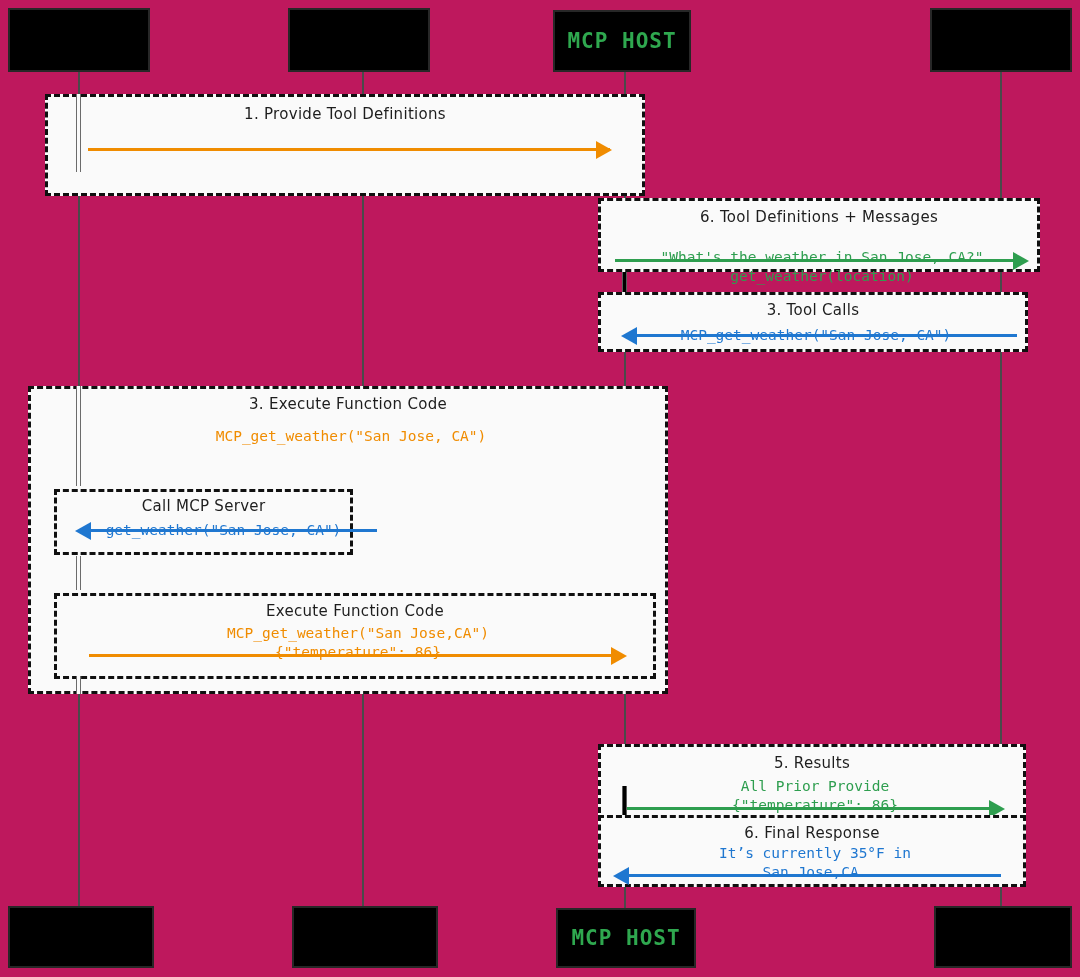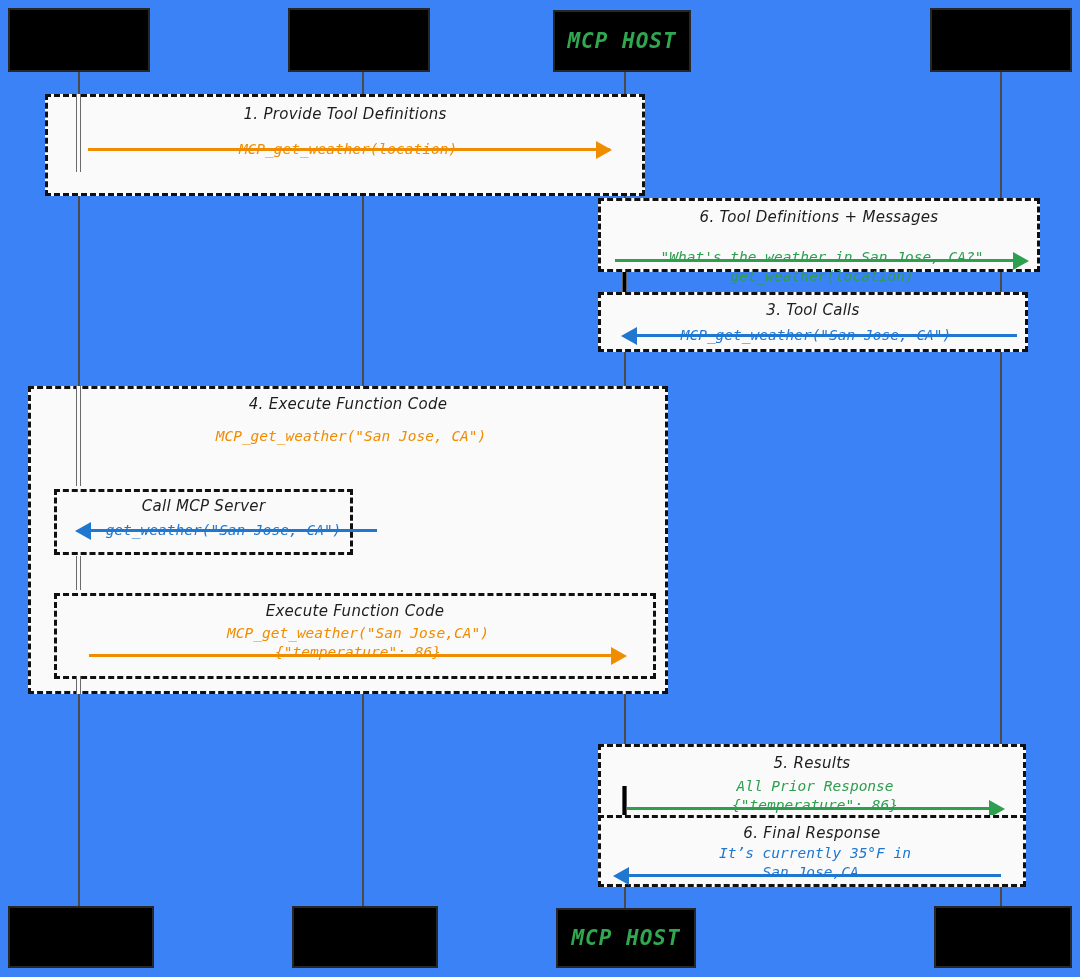--- a/index.html
+++ b/index.html
@@ -1,21 +1,21 @@
 <!DOCTYPE html>
 <html><head>
 <meta charset="utf-8">
 <style>
   html,body{margin:0;padding:0;background:#000;}
   body{
     width:1080px;height:977px;position:relative;overflow:hidden;
     font-family:"Liberation Sans", sans-serif;
     -webkit-font-smoothing:antialiased;
   }
-  .stage{position:absolute;inset:0;width:1080px;height:977px;background:#3b82f6;font-style:italic;}
+  .stage{position:absolute;inset:0;width:1080px;height:977px;background:#be185d;}
 
   
   .participant{
     position:absolute;background:#000;border:2px solid #272727;
     display:flex;align-items:center;justify-content:center;
     box-sizing:border-box;
   }
   .participant .plabel{
     font-family:"DejaVu Sans Mono","Liberation Mono",monospace;
     font-size:21px;font-weight:700;letter-spacing:1px;
@@ -95,21 +95,20 @@
   <div class="lifeline" style="left:78px;top:72px;height:836px;"></div>
   <div class="lifeline" style="left:362px;top:72px;height:836px;"></div>
   <div class="lifeline" style="left:624px;top:72px;height:836px;"></div>
   <div class="lifeline" style="left:1000px;top:72px;height:836px;"></div>
 
   <div class="note" style="left:45px;top:94px;width:600px;height:102px;">
     <div class="note-title" style="top:8px;">1. Provide Tool Definitions</div>
     <div class="msg c-orange" style="left:0;top:40px;width:600px;height:26px;">
       <div class="line" style="left:40px;top:11px;width:522px;"></div>
       <div class="head right" style="left:548px;top:4px;"></div>
-      <div class="mlabel" style="top:3px;">MCP_get_weather(location)</div>
     </div>
   </div>
 
   <div class="activation onlight" style="left:76px;top:94px;height:78px;"></div>
 
   <div class="note" style="left:598px;top:198px;width:442px;height:74px;">
     <div class="note-title" style="top:7px;">6. Tool Definitions + Messages</div>
     <div class="msg c-green" style="left:0;top:28px;width:442px;height:44px;">
       <div class="line" style="left:14px;top:30px;width:404px;"></div>
       <div class="head right" style="left:412px;top:23px;"></div>
@@ -123,21 +122,21 @@
     <div class="msg c-blue" style="left:0;top:28px;width:430px;height:26px;">
       <div class="line" style="left:36px;top:11px;width:380px;"></div>
       <div class="head left" style="left:20px;top:4px;"></div>
       <div class="mlabel" style="top:3px;">MCP_get_weather("San Jose, CA")</div>
     </div>
   </div>
 
   <div class="activation" style="left:622px;top:272px;height:20px;"></div>
 
   <div class="note" style="left:28px;top:386px;width:640px;height:308px;">
-    <div class="note-title" style="top:6px;">4. Execute Function Code</div>
+    <div class="note-title" style="top:6px;">3. Execute Function Code</div>
     <div class="msg c-orange" style="left:0;top:36px;width:640px;height:24px;">
       <div class="mlabel" style="top:2px;">MCP_get_weather("San Jose, CA")</div>
     </div>
 
     <div class="subnote" style="left:23px;top:100px;width:299px;height:66px;">
       <div class="note-title" style="top:5px;">Call MCP Server</div>
       <div class="msg c-blue" style="left:0;top:26px;width:333px;height:26px;">
         <div class="line" style="left:34px;top:11px;width:286px;"></div>
         <div class="head left" style="left:18px;top:4px;"></div>
         <div class="mlabel" style="top:3px;">get_weather("San Jose, CA")</div>
@@ -157,21 +156,21 @@
 
   <div class="activation onlight" style="left:76px;top:386px;height:100px;"></div>
   <div class="activation onlight" style="left:76px;top:556px;height:34px;"></div>
   <div class="activation onlight" style="left:76px;top:676px;height:18px;"></div>
 
   <div class="note" style="left:598px;top:708px;width:428px;height:78px;margin-top:36px;">
     <div class="note-title" style="top:7px;">5. Results</div>
     <div class="msg c-green" style="left:0;top:30px;width:428px;height:44px;">
       <div class="line" style="left:22px;top:30px;width:376px;"></div>
       <div class="head right" style="left:388px;top:23px;"></div>
-      <div class="mlabel" style="top:0px;">All Prior Response</div>
+      <div class="mlabel" style="top:0px;">All Prior Provide</div>
       <div class="mlabel" style="top:19px;">{"temperature": 86}</div>
     </div>
   </div>
 
   <div class="note" style="left:598px;top:815px;width:428px;height:72px;">
     <div class="note-title" style="top:6px;">6. Final Response</div>
     <div class="msg c-blue" style="left:0;top:26px;width:428px;height:44px;">
       <div class="line" style="left:28px;top:30px;width:372px;"></div>
       <div class="head left" style="left:12px;top:23px;"></div>
       <div class="mlabel" style="top:0px;">It’s currently 35°F in</div>

